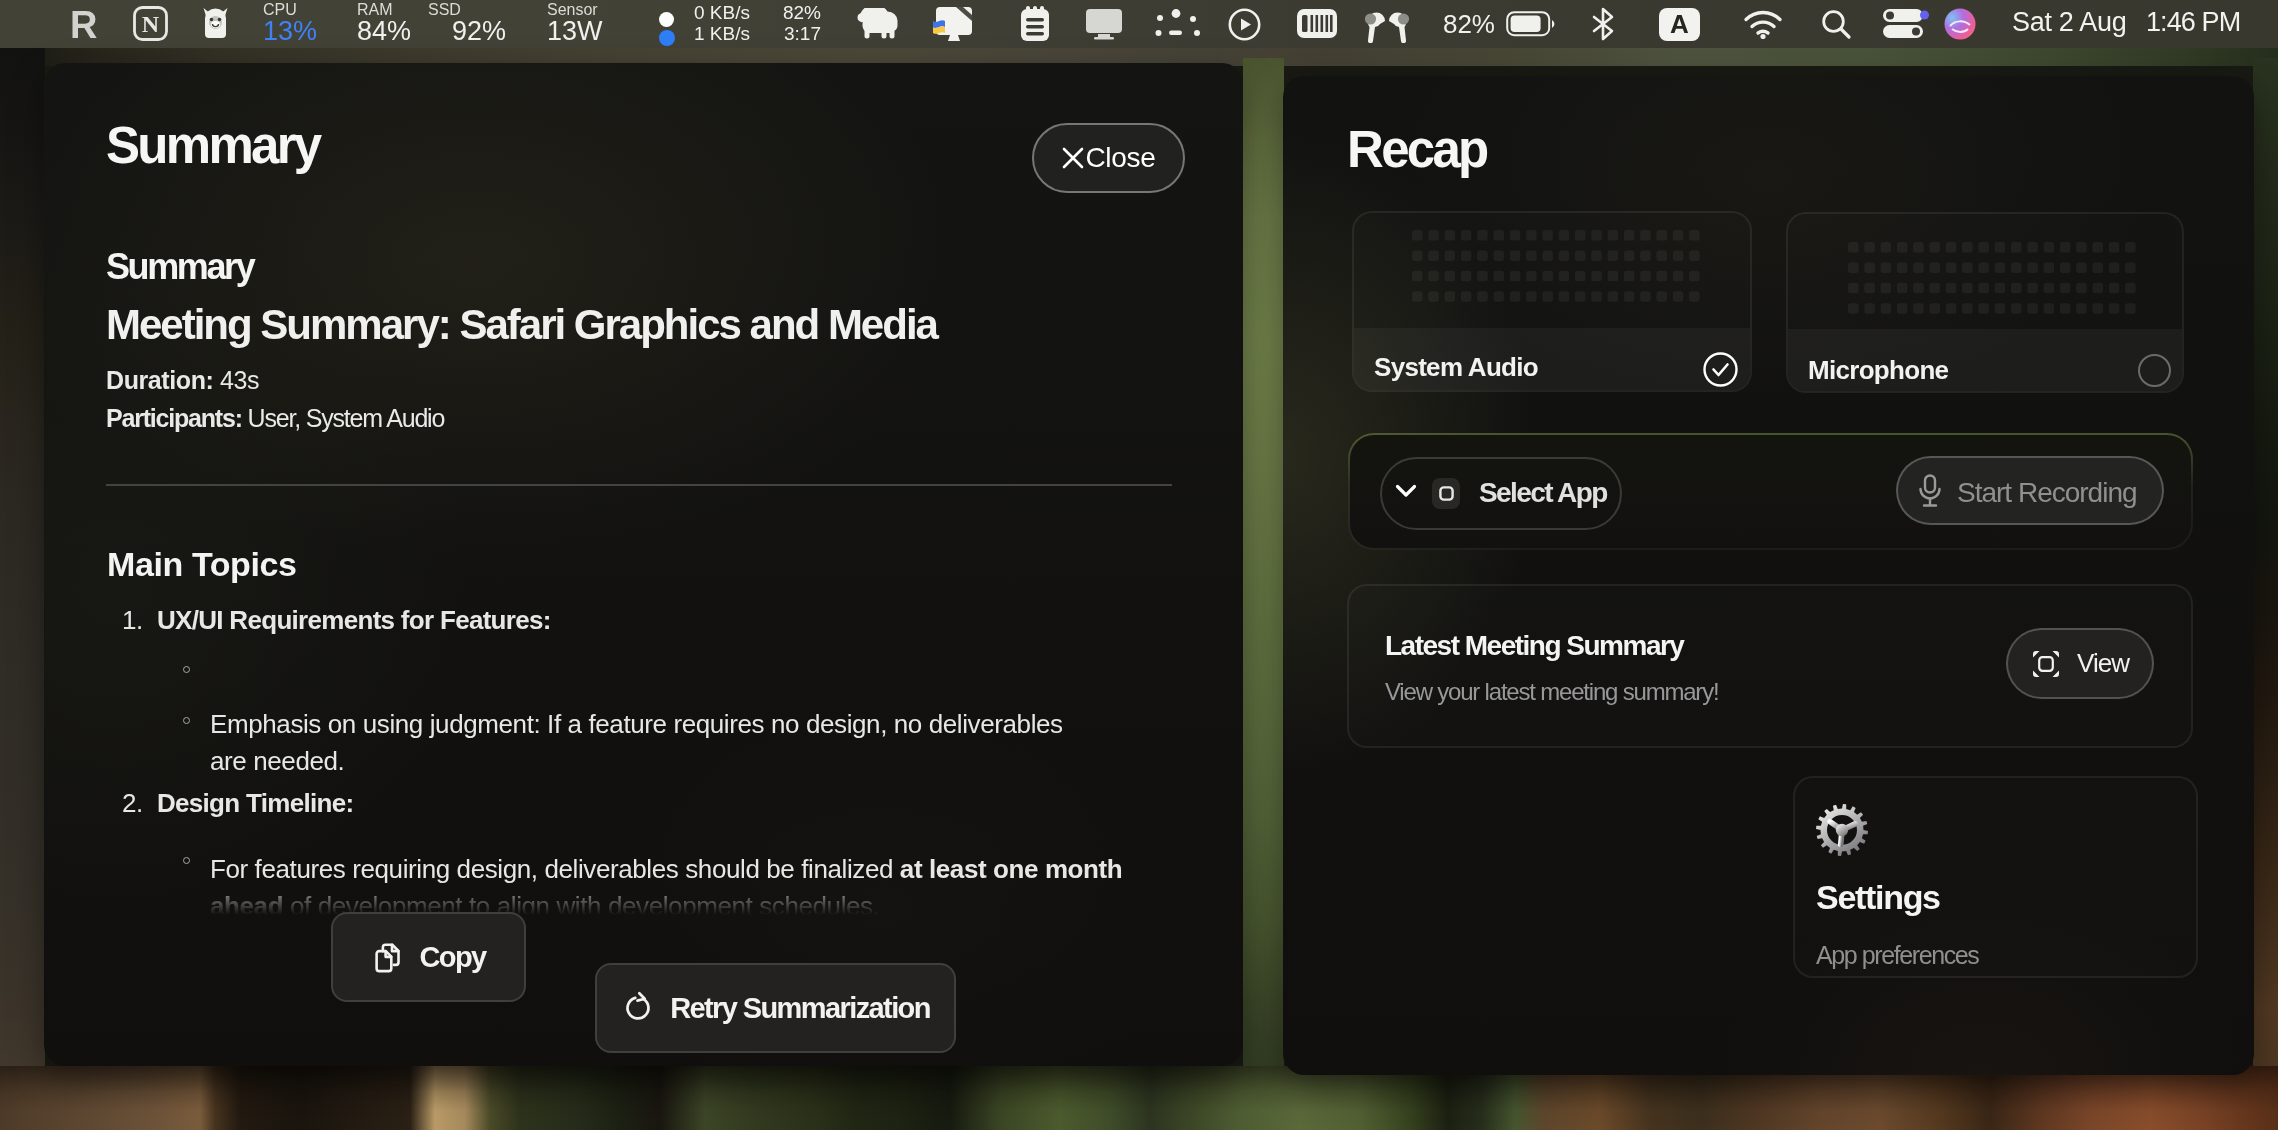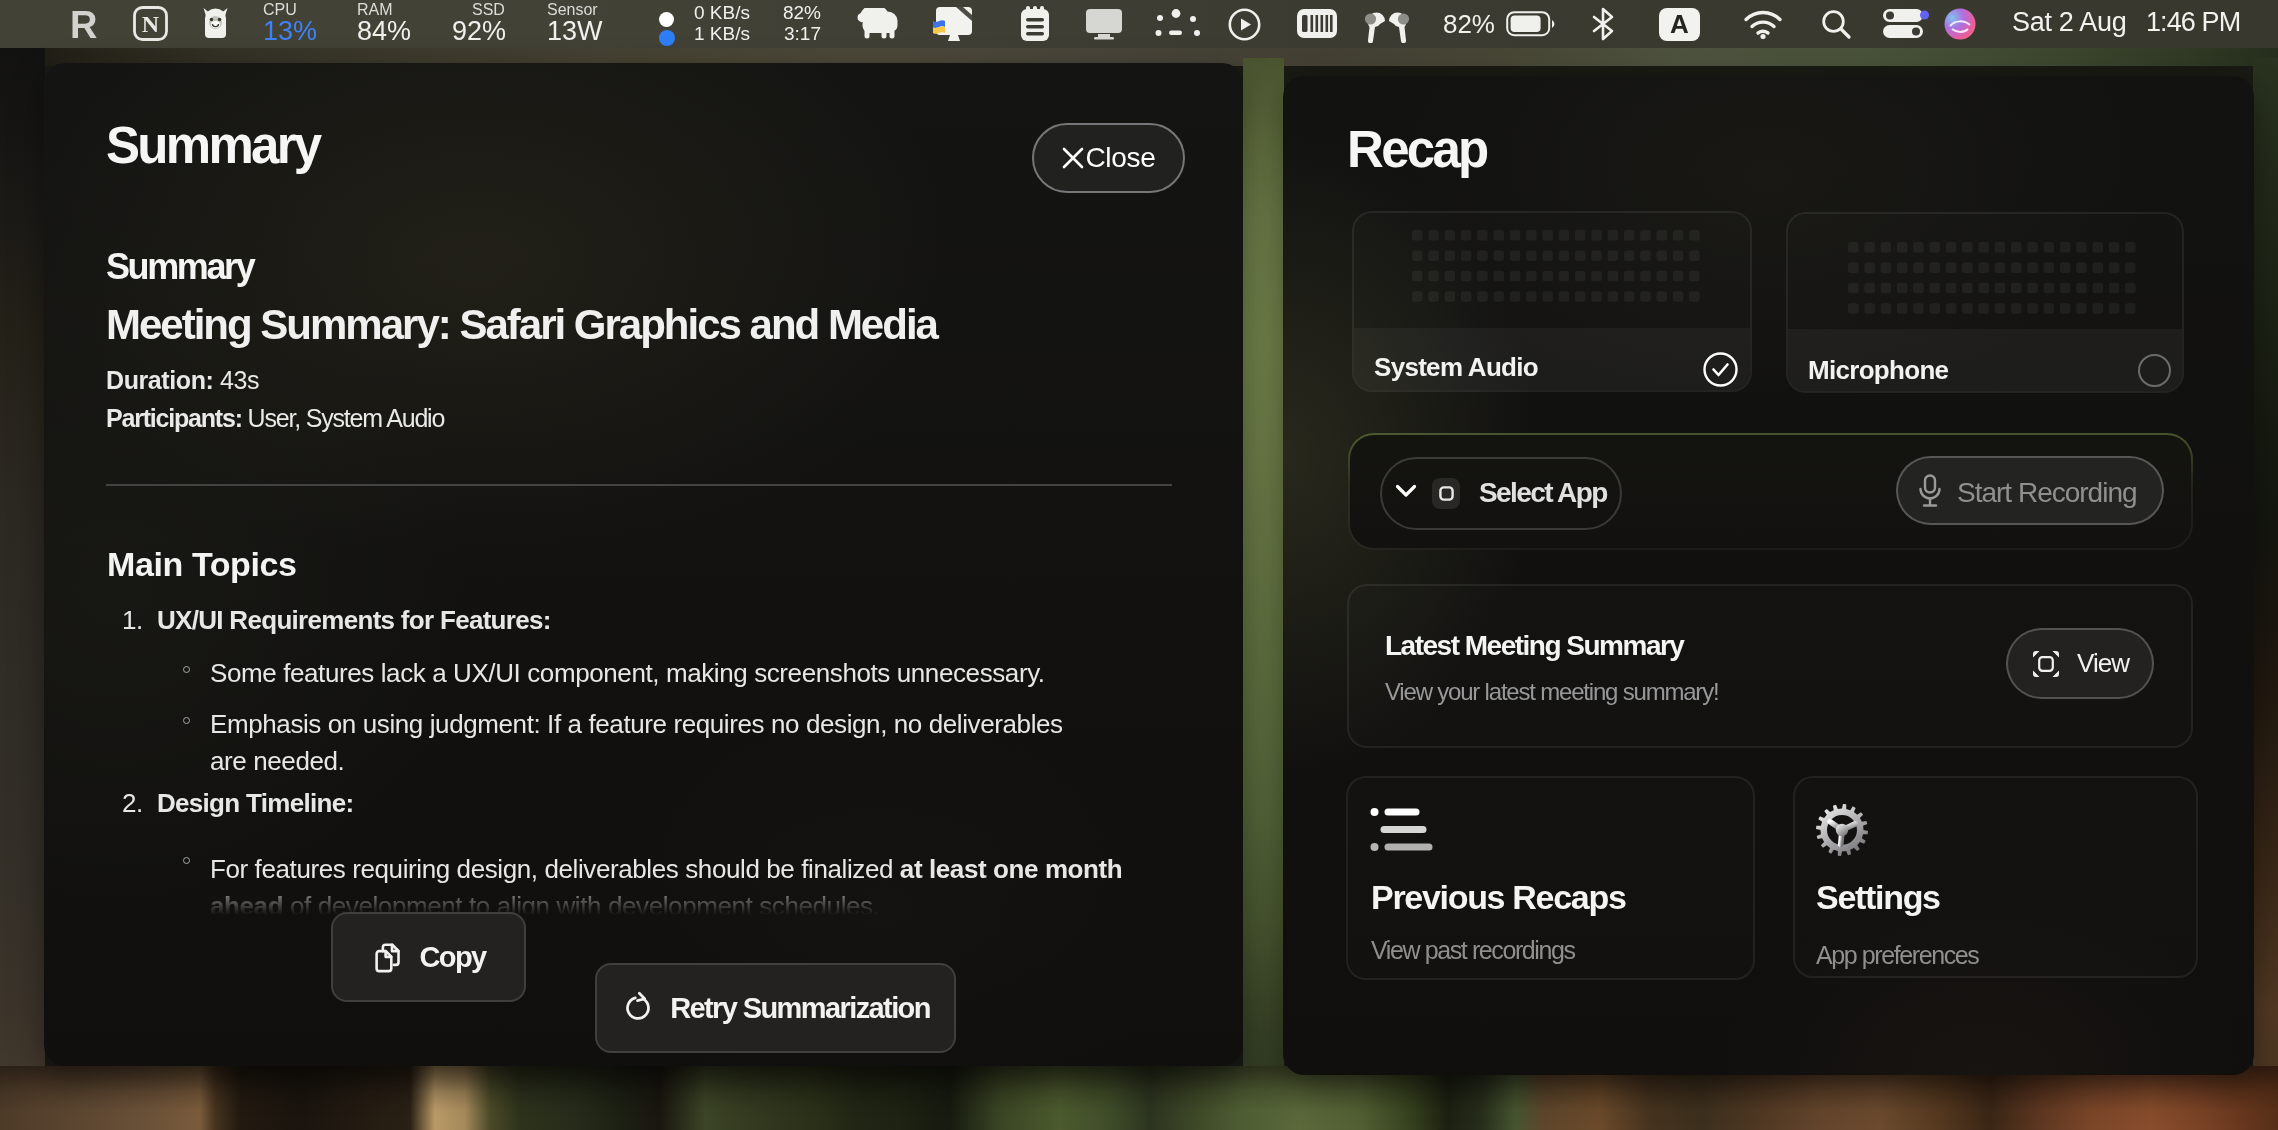--- a/index.html
+++ b/index.html
@@ -140,21 +140,21 @@
     <circle cx="15.5" cy="16.5" r="6.5" fill="#3b3b33" opacity="0.25"></circle>
     <circle cx="11.5" cy="13.5" r="1.8" fill="#3b3b33"></circle>
       <circle cx="19.5" cy="13.5" r="1.8" fill="#3b3b33"></circle>
     <ellipse cx="15.5" cy="18.5" rx="4.5" ry="3.4" fill="#fff"></ellipse>
       <path d="M12.5 18 a3 2.6 0 0 0 6 0" fill="none" stroke="#3b3b33" stroke-width="1.4"></path>
   </svg>
   <span class="mtx" style="left:263px; top:1px; font-size:16px; color:#dcdcd8;">CPU</span>
   <span class="mtx" style="left:263px; top:16px; font-size:27px; color:#3f82f7;">13%</span>
   <span class="mtx" style="left:357px; top:1px; font-size:16px; color:#dcdcd8;text-align:right;">RAM</span>
   <span class="mtx" style="left:357px; top:16px; font-size:27px; color:#f0f0ed;">84%</span>
-  <span class="mtx" style="left:472px; top:1px; font-size:16px; color:#dcdcd8;">SSD</span>
+  <span class="mtx" style="left:428px; top:1px; font-size:16px; color:#dcdcd8;">SSD</span>
   <span class="mtx" style="left:452px; top:16px; font-size:27px; color:#f0f0ed;">92%</span>
   <span class="mtx" style="left:547px; top:1px; font-size:16px; color:#dcdcd8;">Sensor</span>
   <span class="mtx" style="left:547px; top:16px; font-size:27px; color:#f0f0ed;">13W</span>
   <span class="abs" style="left:659px; top:12px; width:15px; height:15px; border-radius:50%; background:#fff;"></span>
   <span class="abs" style="left:659px; top:30px; width:16px; height:16px; border-radius:50%; background:#2e7ef7;"></span>
   <span class="mtx" style="left:694px; top:2px; width:56px; font-size:19px; text-align:right; color:#f0f0ed;">0 KB/s</span>
   <span class="mtx" style="left:694px; top:23px; width:56px; font-size:19px; text-align:right; color:#f0f0ed;">1 KB/s</span>
   <span class="mtx" style="left:781px; top:2px; width:40px; font-size:19px; text-align:right; color:#f0f0ed;">82%</span>
   <span class="mtx" style="left:781px; top:23px; width:40px; font-size:19px; text-align:right; color:#f0f0ed;">3:17</span>
   <svg class="abs" style="left:856px; top:8px;" width="44" height="33" viewBox="0 0 44 33">
@@ -266,21 +266,20 @@
   <div class="abs white" id="lh2">Summary</div>
   <div class="abs" id="lh3">Meeting Summary: Safari Graphics and Media</div>
   <div class="abs" id="ldur"><b>Duration:</b> 43s</div>
   <div class="abs" id="lpar"><b>Participants:</b> User, System Audio</div>
   <div class="abs" id="ldiv"></div>
   <div class="abs white" id="lmt">Main Topics</div>
   <div class="abs liwrap" style="left:0; top:0px; height:868px;">
     <span class="num" style="top:539px;">1.</span>
       <span class="lihead" style="top:539px;">UX/UI Requirements for Features:</span>
     <span class="bull" style="left:139px; top:603px;"></span>
-      <span class="btext" style="top:592px;">Some features lack a UX/UI component, making screenshots unnecessary.</span>
     <span class="bull" style="left:139px; top:654px;"></span>
       <span class="btext" style="top:643px;">Emphasis on using judgment: If a feature requires no design, no deliverables<br>are needed.</span>
     <span class="num" style="top:722px;">2.</span>
       <span class="lihead" style="top:722px;">Design Timeline:</span>
     <span class="bull" style="left:139px; top:794px;"></span>
       <span class="btext" style="top:788px;">For features requiring design, deliverables should be finalized <b>at least one month<br>ahead</b> of development to align with development schedules.</span>
   </div>
   <div class="abs lbtn" id="copybtn">
       <svg width="33" height="34" viewBox="0 0 24 25" fill="none" stroke="#f2f2f1" stroke-width="1.9" stroke-linejoin="round" stroke-linecap="round">
   <path d="M8.6 8.2 V5.4 a1.9 1.9 0 0 1 1.9 -1.9 h5 l4.6 4.6 v8.3 a1.9 1.9 0 0 1 -1.9 1.9 h-1.5"></path>
@@ -485,33 +484,20 @@
   <div class="card abs" id="lmscard"></div>
   <div class="abs white" id="lmstitle">Latest Meeting Summary</div>
   <div class="abs grey" id="lmssub">View your latest meeting summary!</div>
   <div class="abs" id="viewbtn">
       <svg width="30" height="30" viewBox="0 0 30 30">
         <rect x="8.2" y="8.2" width="13.6" height="13.6" rx="3.2" fill="none" stroke="#f1f1f0" stroke-width="2.2"></rect>
         <path d="M2 8.5 V5 a3 3 0 0 1 3 -3 h3.5 L2 8.5z M21.5 2 H25 a3 3 0 0 1 3 3 v3.5 L21.5 2z M28 21.5 V25 a3 3 0 0 1 -3 3 h-3.5 L28 21.5z M8.5 28 H5 a3 3 0 0 1 -3 -3 v-3.5 L8.5 28z" fill="#f1f1f0"></path>
       </svg>
       <span>View</span>
     </div>
-  <div class="card abs" id="prcard">
-    <svg class="abs" style="left:22px; top:29px;" width="66" height="48" viewBox="0 0 66 48">
-      <g stroke-width="7" stroke-linecap="round">
-        <circle cx="4.5" cy="5" r="4" fill="#ffffff"></circle>
-        <path d="M18 5 H46" stroke="#fdfdfd"></path>
-        <path d="M14 22.5 H53" stroke="#d6d6d4"></path>
-        <circle cx="4.5" cy="40" r="4" fill="#b4b4b2"></circle>
-        <path d="M18 40 H59" stroke="#b0b0ae"></path>
-      </g>
-    </svg>
-    <span class="cardtitle" style="left:23px; top:102px;">Previous Recaps</span>
-    <span class="cardsub" style="left:23px; top:160px;">View past recordings</span>
-  </div>
   <div class="card abs" id="setcard">
     <svg class="abs" style="left:19px; top:24px;" width="56" height="56" viewBox="0 0 56 56">
       <defs>
           <linearGradient id="lg2" x1="0" y1="0" x2="0.7" y2="1">
             <stop offset="0" stop-color="#fafafa"></stop>
             <stop offset="1" stop-color="#77777a"></stop>
           </linearGradient>
         </defs>
       <g fill="url(#lg2)">
           <path d="M49.50 28.00L53.98 28.92L53.66 32.17L49.09 32.19L47.86 36.23L51.65 38.79L50.12 41.67L45.88 39.94L43.20 43.20L45.72 47.02L43.20 49.09L39.94 45.88L36.23 47.86L37.09 52.36L33.97 53.31L32.19 49.09L28.00 49.50L27.08 53.98L23.83 53.66L23.81 49.09L19.77 47.86L17.21 51.65L14.33 50.12L16.06 45.88L12.80 43.20L8.98 45.72L6.91 43.20L10.12 39.94L8.14 36.23L3.64 37.09L2.69 33.97L6.91 32.19L6.50 28.00L2.02 27.08L2.34 23.83L6.91 23.81L8.14 19.77L4.35 17.21L5.88 14.33L10.12 16.06L12.80 12.80L10.28 8.98L12.80 6.91L16.06 10.12L19.77 8.14L18.91 3.64L22.03 2.69L23.81 6.91L28.00 6.50L28.92 2.02L32.17 2.34L32.19 6.91L36.23 8.14L38.79 4.35L41.67 5.88L39.94 10.12L43.20 12.80L47.02 10.28L49.09 12.80L45.88 16.06L47.86 19.77L52.36 18.91L53.31 22.03L49.09 23.81Z M 43.00 28 A 15 15 0 1 0 13.00 28 A 15 15 0 1 0 43.00 28 Z" fill-rule="evenodd"></path>

